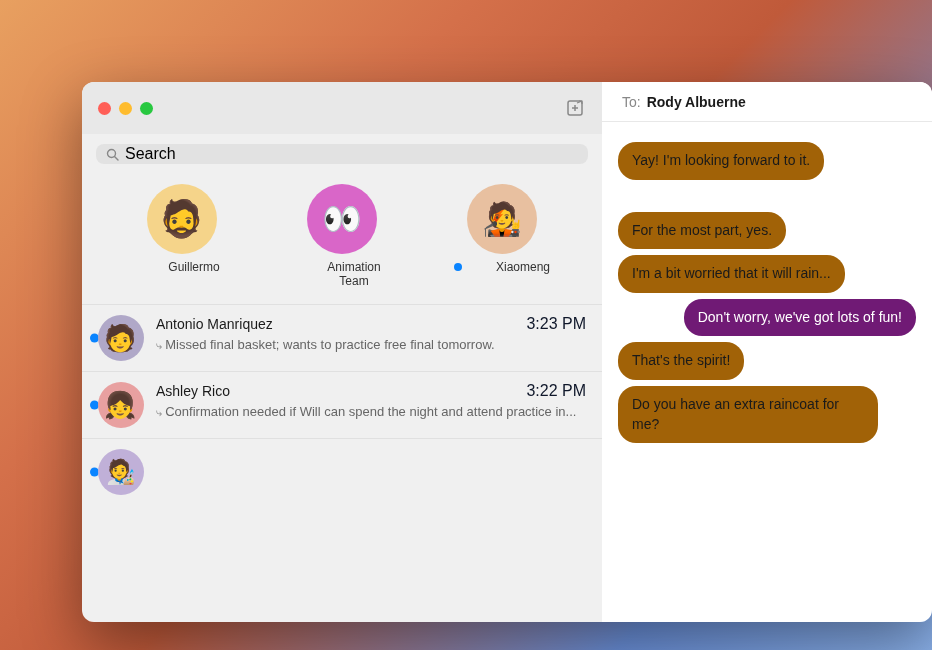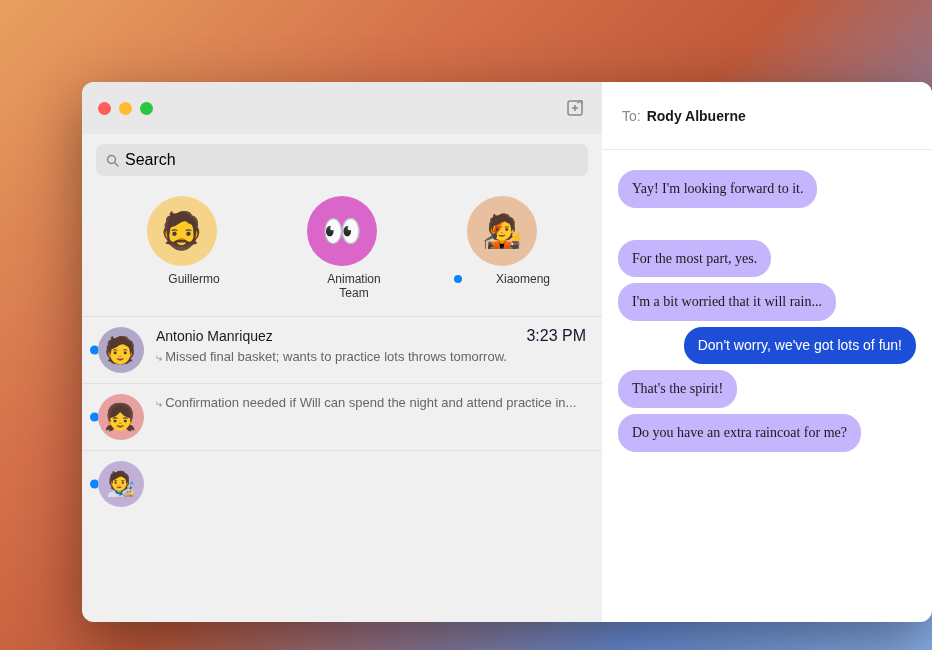--- a/index.html
+++ b/index.html
@@ -75,21 +75,21 @@
       align-items: center;
       justify-content: center;
       color: #666;
       font-size: 16px;
     }
 
     .search-bar {
       margin: 10px 14px;
       background: #e2e2e2;
       border-radius: 8px;
-      height: 32px;
+      height: 20px;
       display: flex;
       align-items: center;
       padding: 0 10px;
       gap: 6px;
       flex-shrink: 0;
     }
 
     
     .pinned-contacts {
       display: flex;
@@ -231,21 +231,21 @@
 
     
     .chat-panel {
       flex: 1;
       background: white;
       display: flex;
       flex-direction: column;
     }
 
     .chat-header {
-      height: 68px;
+      height: 40px;
       border-bottom: 1px solid #e8e8e8;
       display: flex;
       align-items: center;
       padding: 0 20px;
       gap: 6px;
       background: white;
     }
 
     .to-label {
       font-size: 14px;
@@ -269,28 +269,27 @@
 
     .bubble {
       max-width: 260px;
       padding: 9px 14px;
       border-radius: 18px;
       font-size: 14px;
       line-height: 1.4;
     }
 
     .bubble-received {
-      background: #c4b5fd;
+      background: #a16207;
       color: #1a1a1a;
       align-self: flex-start;
-      font-family: Liberation Serif, serif;
     }
 
     .bubble-sent {
-      background: #1d4ed8;
+      background: #701a75;
       color: white;
       align-self: flex-end;
     }
   </style>
 </head>
 <body>
 
 <div class="bg"></div>
 
 <div class="window">
@@ -356,31 +355,35 @@
         <div class="unread-indicator"></div>
         <div class="msg-avatar msg-avatar-antonio">
           <span style="font-size:26px;">🧑</span>
         </div>
         <div class="msg-content">
           <div class="msg-header">
             <span class="msg-name">Antonio Manriquez</span>
             <span class="msg-time">3:23 PM</span>
           </div>
           <div class="msg-preview">
-            <span style="font-size:11px; color:#888;">⤷ </span><span>Missed final basket; wants to practice lots throws tomorrow.</span>
+            <span style="font-size:11px; color:#888;">⤷ </span><span>Missed final basket; wants to practice free final tomorrow.</span>
           </div>
         </div>
       </div>
 
       <div class="message-item">
         <div class="unread-indicator"></div>
         <div class="msg-avatar msg-avatar-ashley">
           <span style="font-size:26px;">👧</span>
         </div>
         <div class="msg-content">
+          <div class="msg-header">
+            <span class="msg-name">Ashley Rico</span>
+            <span class="msg-time">3:22 PM</span>
+          </div>
           <div class="msg-preview">
             <span style="font-size:11px; color:#888;">⤷ </span><span>Confirmation needed if Will can spend the night and attend practice in...</span>
           </div>
         </div>
       </div>
 
       <div class="message-item">
         <div class="unread-indicator"></div>
         <div class="msg-avatar msg-avatar-rigo">
           <span style="font-size:24px;">🧑‍🎨</span>

